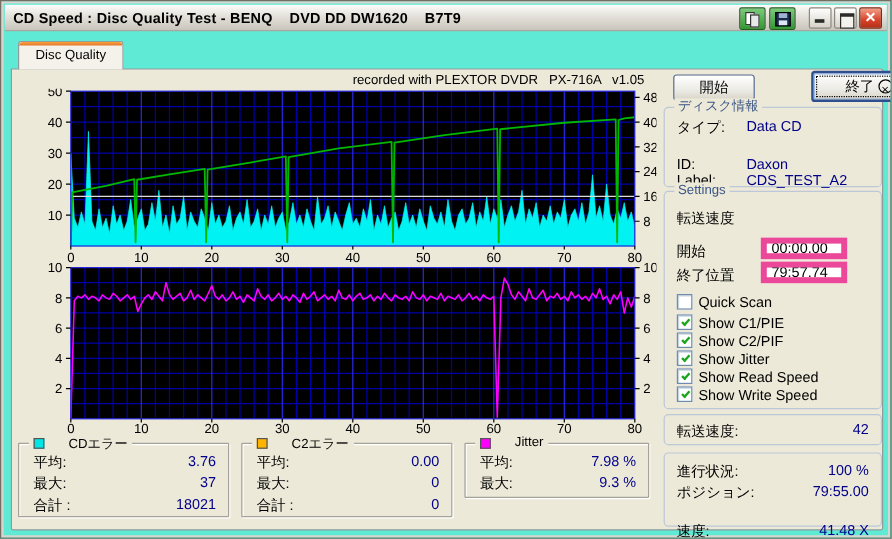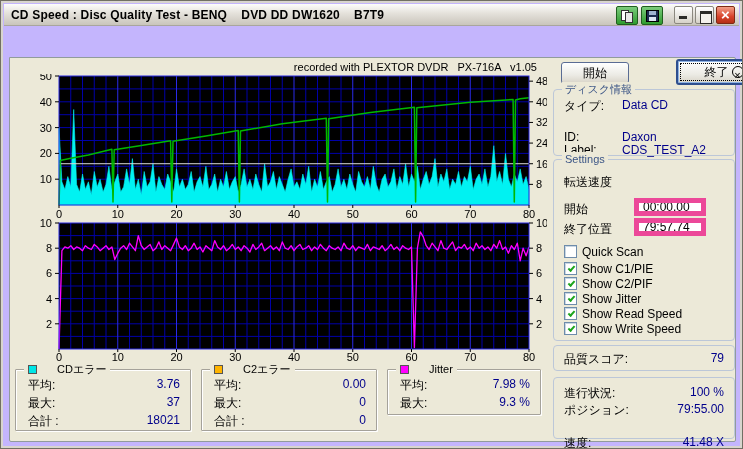--- a/index.html
+++ b/index.html
@@ -1,21 +1,21 @@
 <!DOCTYPE html>
 <html><head>
 <meta charset="utf-8">
 <style>
   * { margin:0; padding:0; box-sizing:border-box; }
   html,body { background:#777; }
   body { font-family:"Liberation Sans","DejaVu Sans",sans-serif; }
 
   .window{
     position:relative; width:743px; height:449px;
-    background:#c4b5fd;
+    background:#5eead4;
     border:1px solid #716F64;
     box-shadow: inset 0 0 0 2px #D8D5CE;
     overflow:hidden;
   }
 
   
   .titlebar{
     position:absolute; left:3px; top:3px; right:3px; height:22px;
     background:linear-gradient(#FDFDFB, #E4E1DA 45%, #C9C5BC);
     border-bottom:1px solid #A9A69E;
@@ -157,20 +157,21 @@
           <span class="floppy"></span>
         </div>
       <div class="tb-sys">
         <div class="sysbtn min"></div>
         <div class="sysbtn max"></div>
         <div class="sysbtn close"></div>
       </div>
     </div>
   </div>
 
+  <div class="tab">Disc Quality</div>
   <div class="tabpage"></div>
 
   <div class="chart-header">recorded with PLEXTOR DVDR   PX-716A   v1.05</div>
   <svg id="svg-top" class="chart-svg" width="536" height="148">
       <rect x="48" y="2" width="470" height="129" fill="#000000"></rect>
       <line x1="59.75" y1="2" x2="59.75" y2="131" stroke="#0000A8" stroke-width="1"></line>
       <line x1="71.5" y1="2" x2="71.5" y2="131" stroke="#0000A8" stroke-width="1"></line>
       <line x1="83.25" y1="2" x2="83.25" y2="131" stroke="#0000A8" stroke-width="1"></line>
       <line x1="95" y1="2" x2="95" y2="131" stroke="#0000A8" stroke-width="1"></line>
       <line x1="118.5" y1="2" x2="118.5" y2="131" stroke="#0000A8" stroke-width="1"></line>
@@ -466,22 +467,22 @@
     <div class="cb on" style="top:162px;">
       <span class="box">
           <span class="mark"></span>
         </span>
         <span class="lbl">Show Write Speed</span>
     </div>
   </div>
 
   <div class="groupbox" style="left:552px; top:344px; width:182px; height:26px;">
     <div class="panelrow" style="top:5px;">
-      <span class="lbl">品質スコア:</span>
-      <span class="val">79</span>
+      <span class="lbl">転送速度:</span>
+      <span class="val">42</span>
     </div>
   </div>
 
   <div class="groupbox" style="left:552px; top:376px; width:182px; height:62px;">
     <div class="panelrow" style="top:7px;">
         <span class="lbl">進行状況:</span>
         <span class="val">100 %</span>
       </div>
     <div class="panelrow" style="top:24px;">
         <span class="lbl">ポジション:</span>

